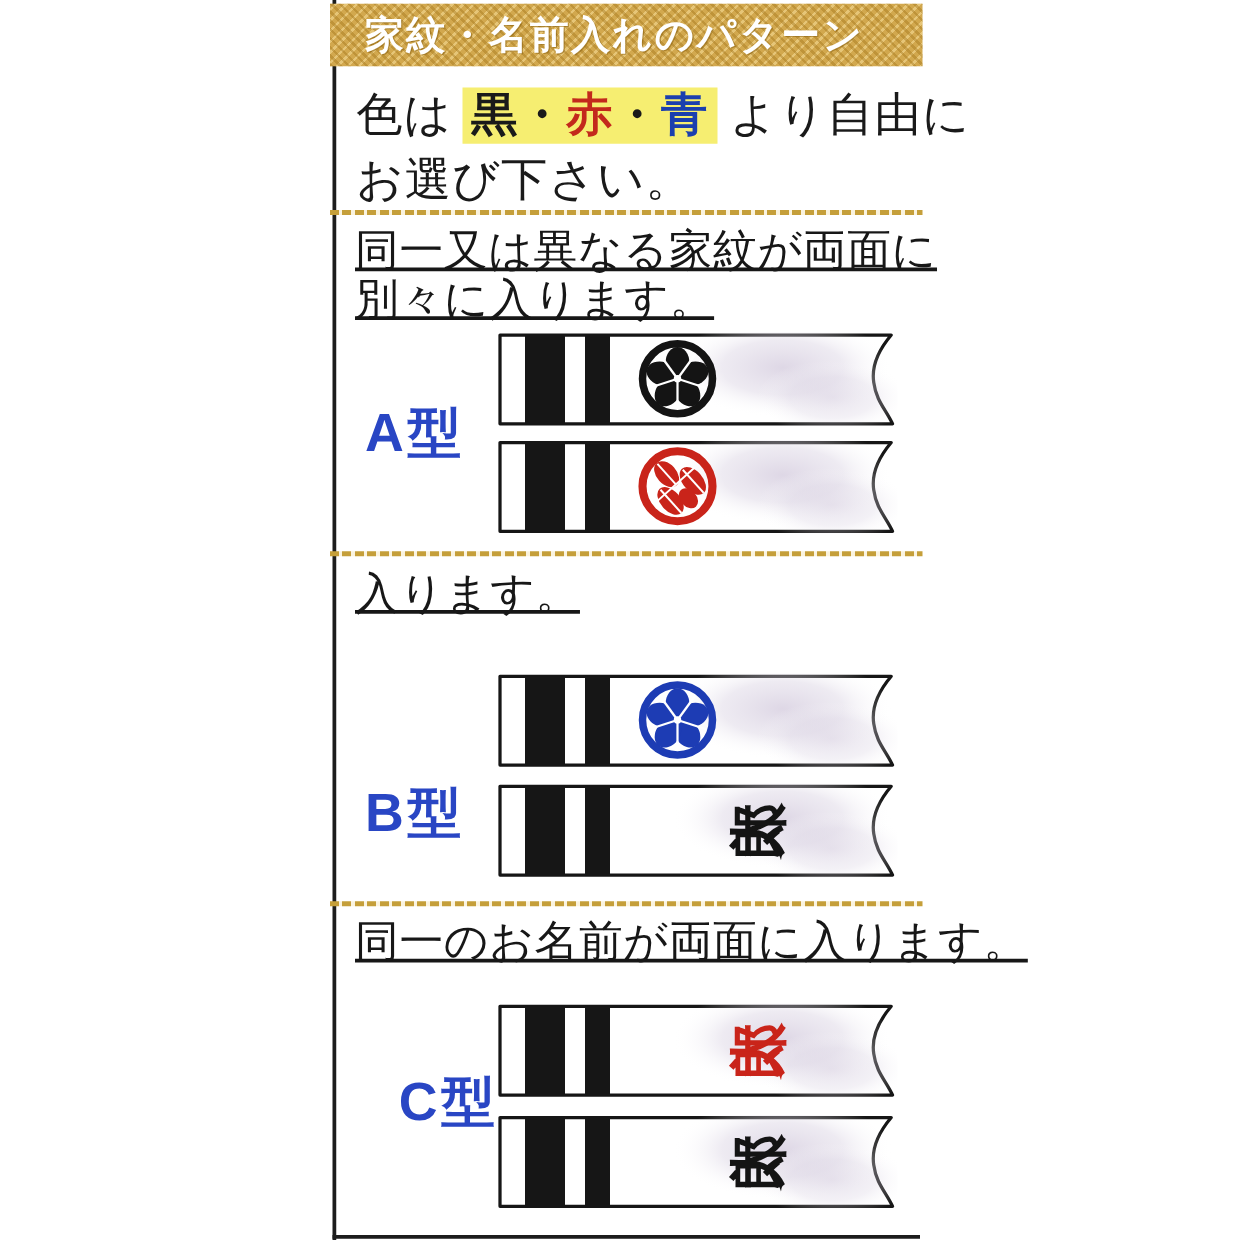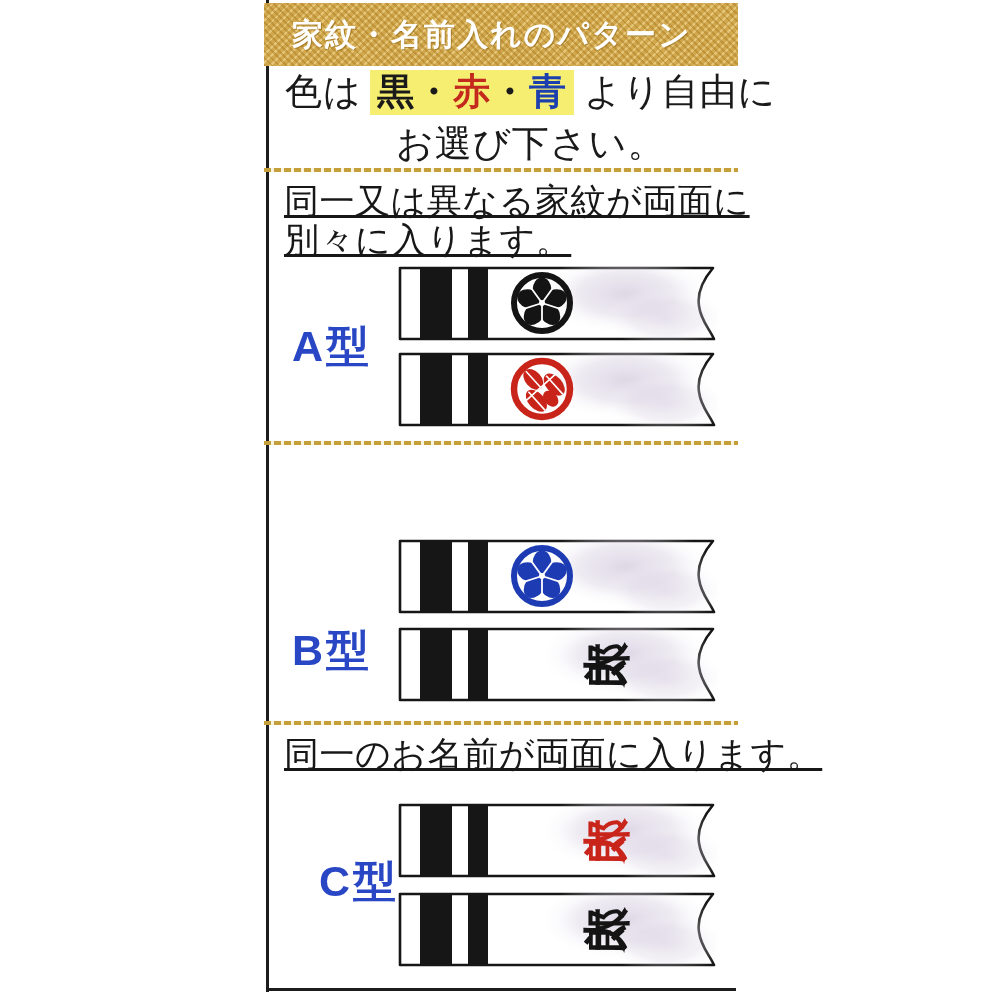--- a/index.html
+++ b/index.html
@@ -2,31 +2,31 @@
 <html><head>
 <meta charset="utf-8">
 <style>
   html,body{margin:0;padding:0;}
   body{width:1000px;height:1000px;background:#ffffff;position:relative;overflow:hidden;
        font-family:"Liberation Sans","DejaVu Sans",sans-serif;}
   #sheet{position:absolute;left:264px;top:0;width:474px;height:1000px;background:#fff;}
   .vline{position:absolute;left:2px;top:0;width:3px;height:992px;background:#1c1c1c;}
   .bline{position:absolute;left:2px;top:988px;width:470px;height:3px;background:#1c1c1c;}
 
-  .banner{position:absolute;left:0;top:3px;width:474px;height:63px;
+  .banner{position:absolute;left:0;top:3px;width:474px;height:50px;
           background-color:#d2a84e;
           background-image:
             repeating-linear-gradient(45deg, rgba(158,113,22,.38) 0 2px, rgba(0,0,0,0) 2px 5px),
             repeating-linear-gradient(-45deg, rgba(255,233,170,.45) 0 2px, rgba(0,0,0,0) 2px 6px);
           display:flex;align-items:center;padding-left:28px;box-sizing:border-box;}
   .banner-title{color:#ffffff;font-size:31px;font-weight:bold;letter-spacing:2px;
                 text-shadow:1px 1px 0 rgba(140,100,20,.55);white-space:nowrap;}
 
   .intro{position:absolute;left:21px;top:66px;font-size:37px;line-height:52px;color:#1a1a1a;
-         letter-spacing:1px;white-space:nowrap;text-align:center;}
+         letter-spacing:1px;white-space:nowrap;}
   .intro .pref{margin-right:8px;}
   .hl{background:#f6ee71;padding:1px 7px 3px 7px;margin-right:10px;font-weight:bold;}
   .hl .sep{color:#1a1a1a;font-weight:bold;}
 
   .divider{position:absolute;left:0;width:474px;height:4px;
            background:repeating-linear-gradient(90deg,#c59f3a 0 7px,#faf3df 7px 10px);}
   .d1{top:168px}.d2{top:441px}.d3{top:721px}
 
   .sec-desc{position:absolute;left:20px;font-size:35px;line-height:39px;color:#171717;
             letter-spacing:0.5px;white-space:nowrap;text-decoration:underline;}
@@ -133,20 +133,21 @@
         <line x1="44" y1="25" x2="44" y2="50"></line>
         <line x1="12" y1="30" x2="52" y2="30"></line>
       </g>
     </g>
   </svg>
 </div>
 
   <div class="divider d2"></div>
 
   <div class="sec-desc sdB">
+    <div>入ります。</div>
   </div>
   <div class="type-label lB" style="color: rgb(41, 70, 196); margin-top: 32px;">B型</div>
   <div class="flag fB1" style="color: rgb(29, 60, 180);">
   <svg class="flagbase" viewBox="0 0 320 75" preserveAspectRatio="none">
     <path d="M2,2 L315,2 C304,15 299,27 301,40 C303,55 311,62 316,73 L2,73 Z" fill="#ffffff" stroke="#161616" stroke-width="2.6" stroke-linejoin="round"></path>
     <ellipse cx="228" cy="28" rx="88" ry="40" fill="url(#spk)"></ellipse>
     <ellipse cx="268" cy="52" rx="62" ry="30" fill="url(#spk)" opacity="0.7"></ellipse>
     <rect x="22" y="2" width="32" height="71" fill="#161616"></rect>
     <rect x="70" y="2" width="20" height="71" fill="#161616"></rect>
   </svg>

